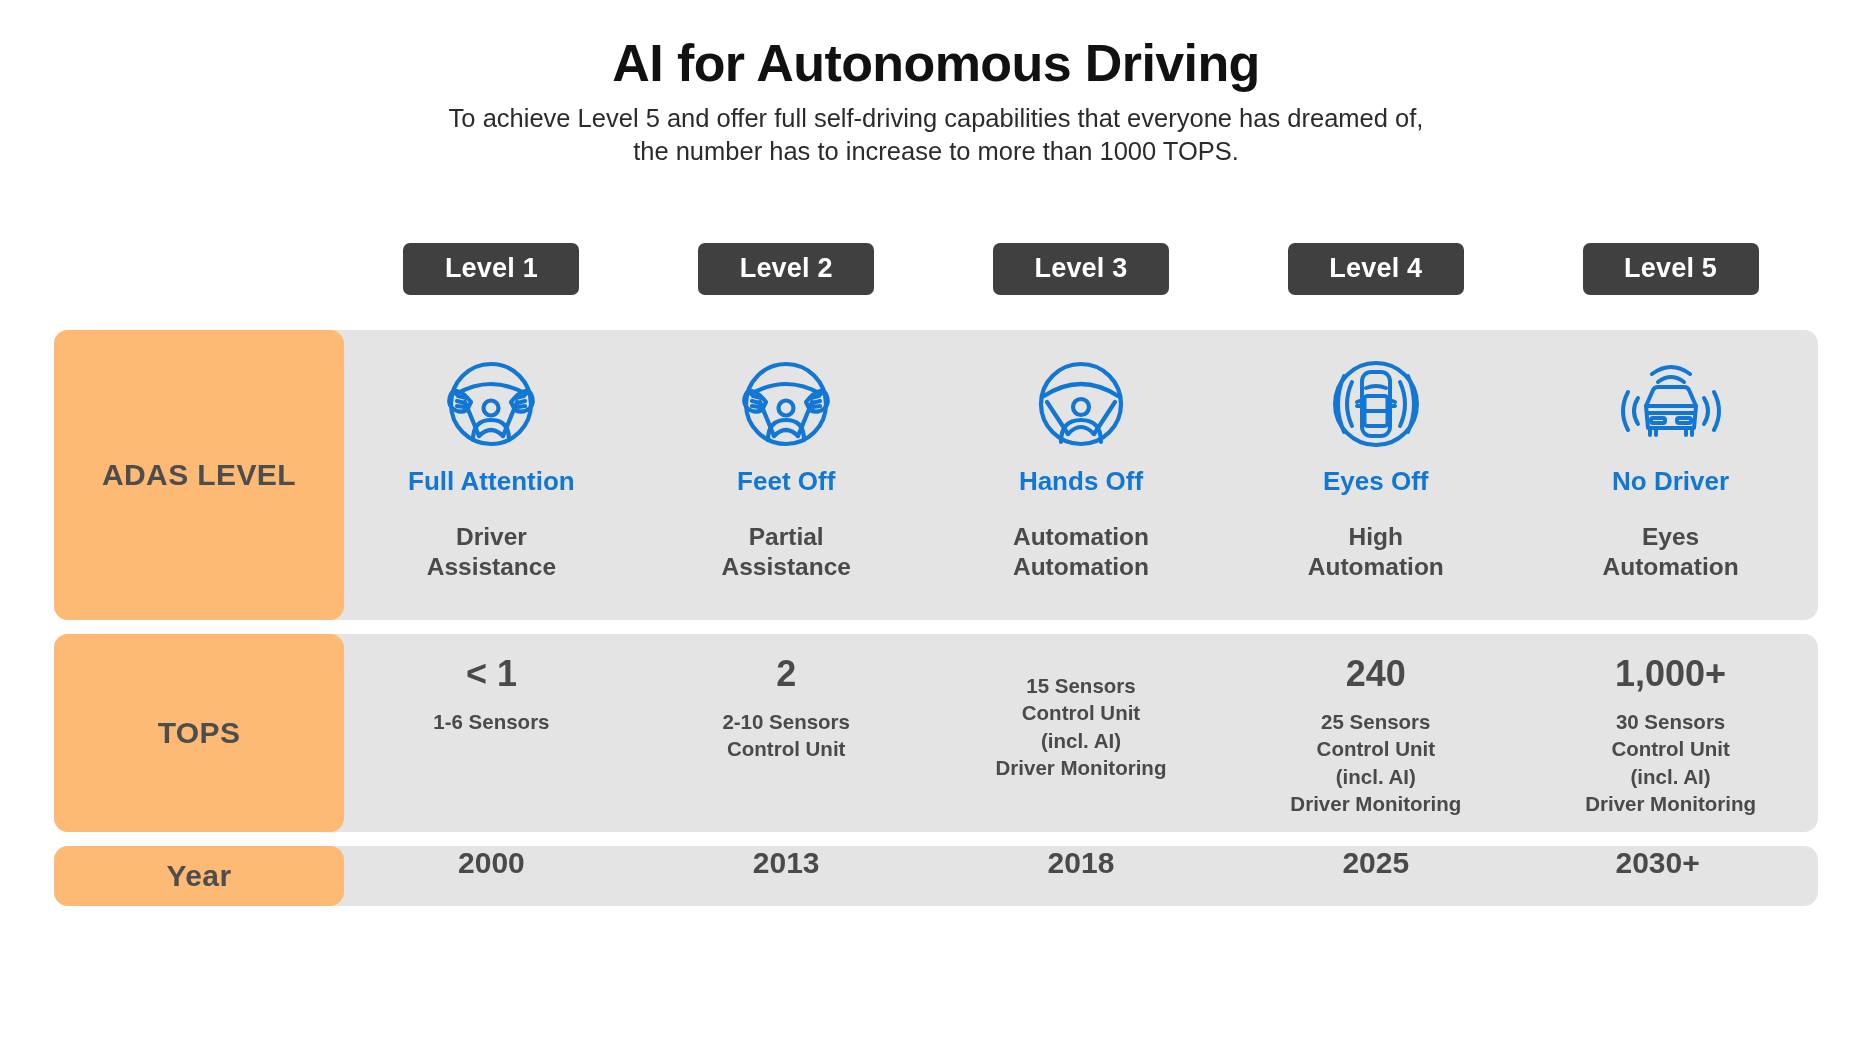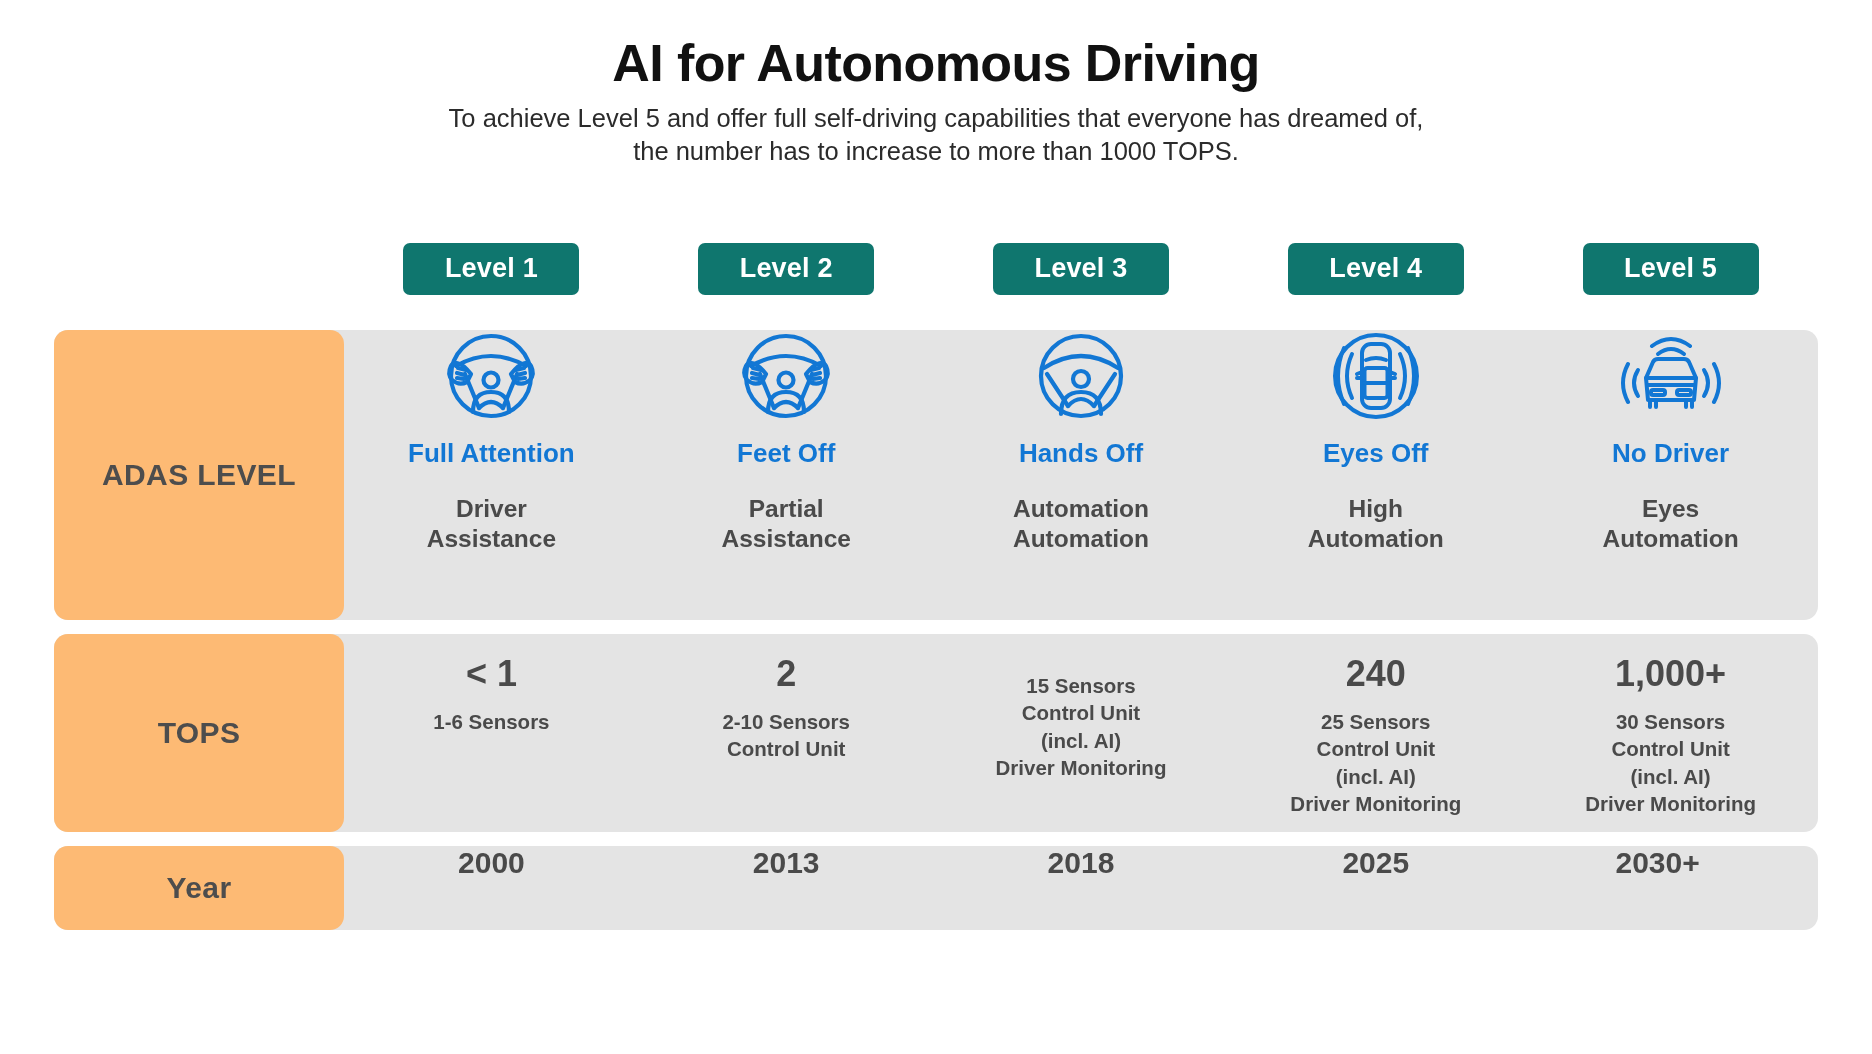--- a/index.html
+++ b/index.html
@@ -63,21 +63,21 @@
     text-align: center;
   }
 
   
   .badges-row {
     height: 58px;
     margin-bottom: 29px;
   }
   .badge {
     display: inline-block;
-    background: #0f766e;
+    background: #404040;
     color: #ffffff;
     font-size: 27px;
     font-weight: bold;
     letter-spacing: 0.2px;
     border-radius: 7px;
     padding: 12px 32px 13px 32px;
     line-height: 1;
     box-sizing: border-box;
     min-width: 176px;
   }
@@ -122,20 +122,21 @@
   }
   .cell {
     flex: 1 1 0;
     text-align: center;
     box-sizing: border-box;
   }
 
   
   .adas-row { height: 290px; }
   .adas-cell {
+    padding-top: 28px;
     display: flex;
     flex-direction: column;
     align-items: center;
     justify-content: flex-end;
   }
   .icon-wrap {
     height: 92px;
     display: flex;
     align-items: center;
     justify-content: center;
@@ -170,21 +171,21 @@
   .tops-notes {
     margin-top: 16px;
     font-size: 20.5px;
     font-weight: bold;
     color: #4a4a4a;
     line-height: 1.33;
   }
   .tops-notes span { display: block; }
 
   
-  .year-row { height: 84px; }
+  .year-row { height: 60px; }
   .year-cell {
     display: flex;
     align-items: center;
     justify-content: center;
     font-size: 30px;
     font-weight: bold;
     color: #4a4a4a;
   }
 
   

